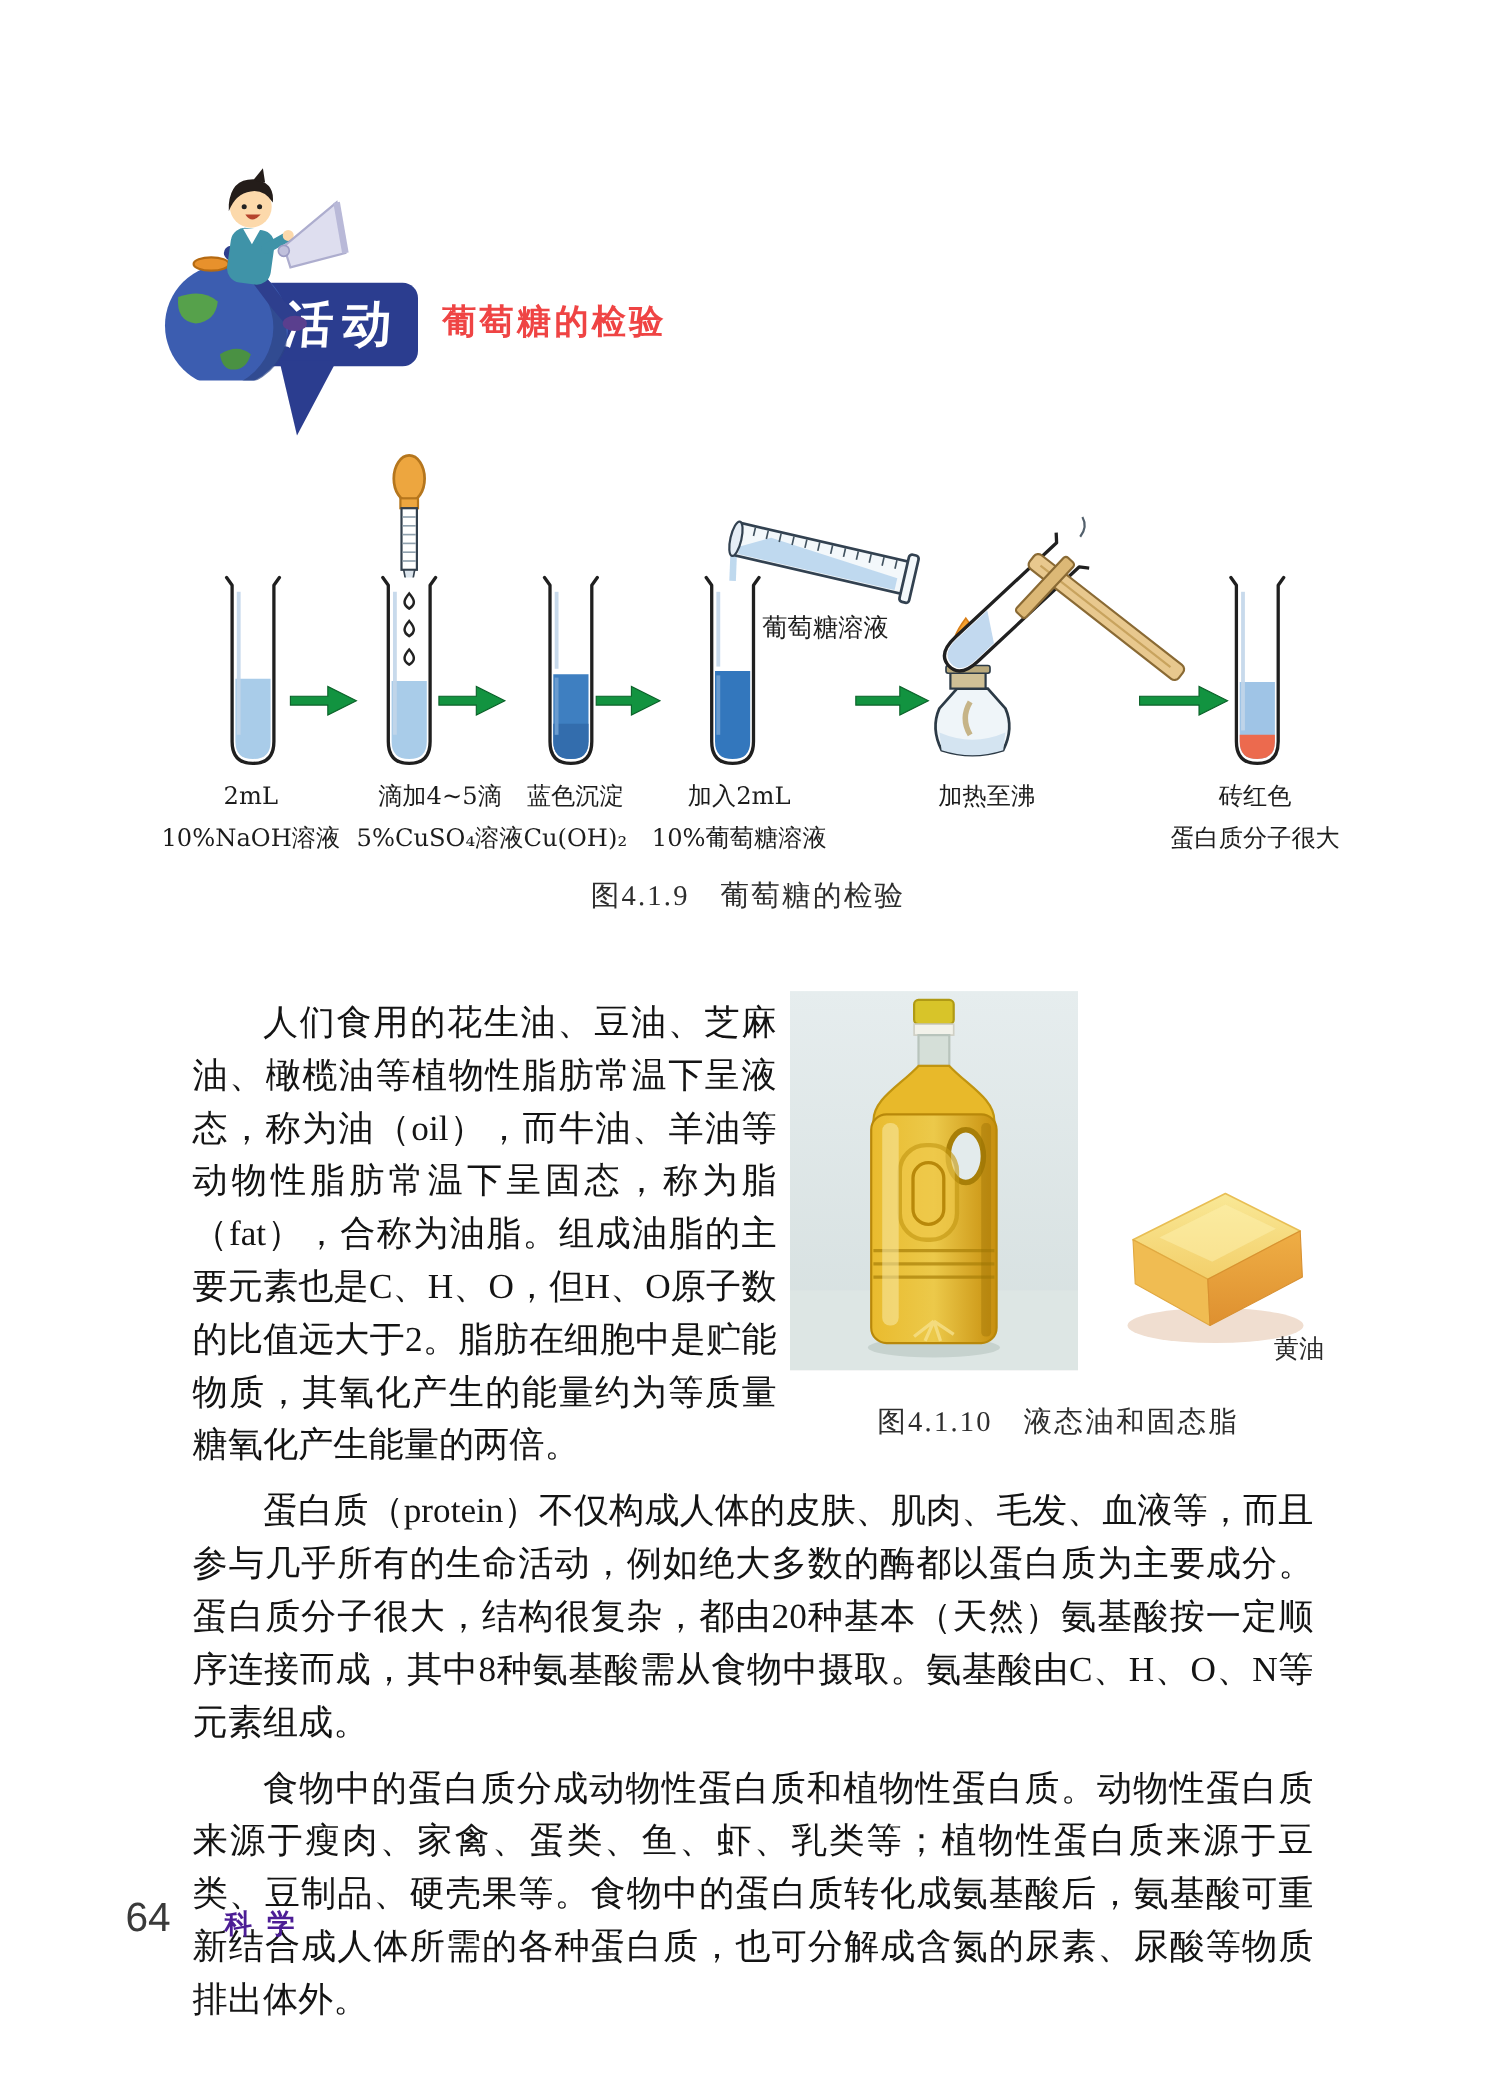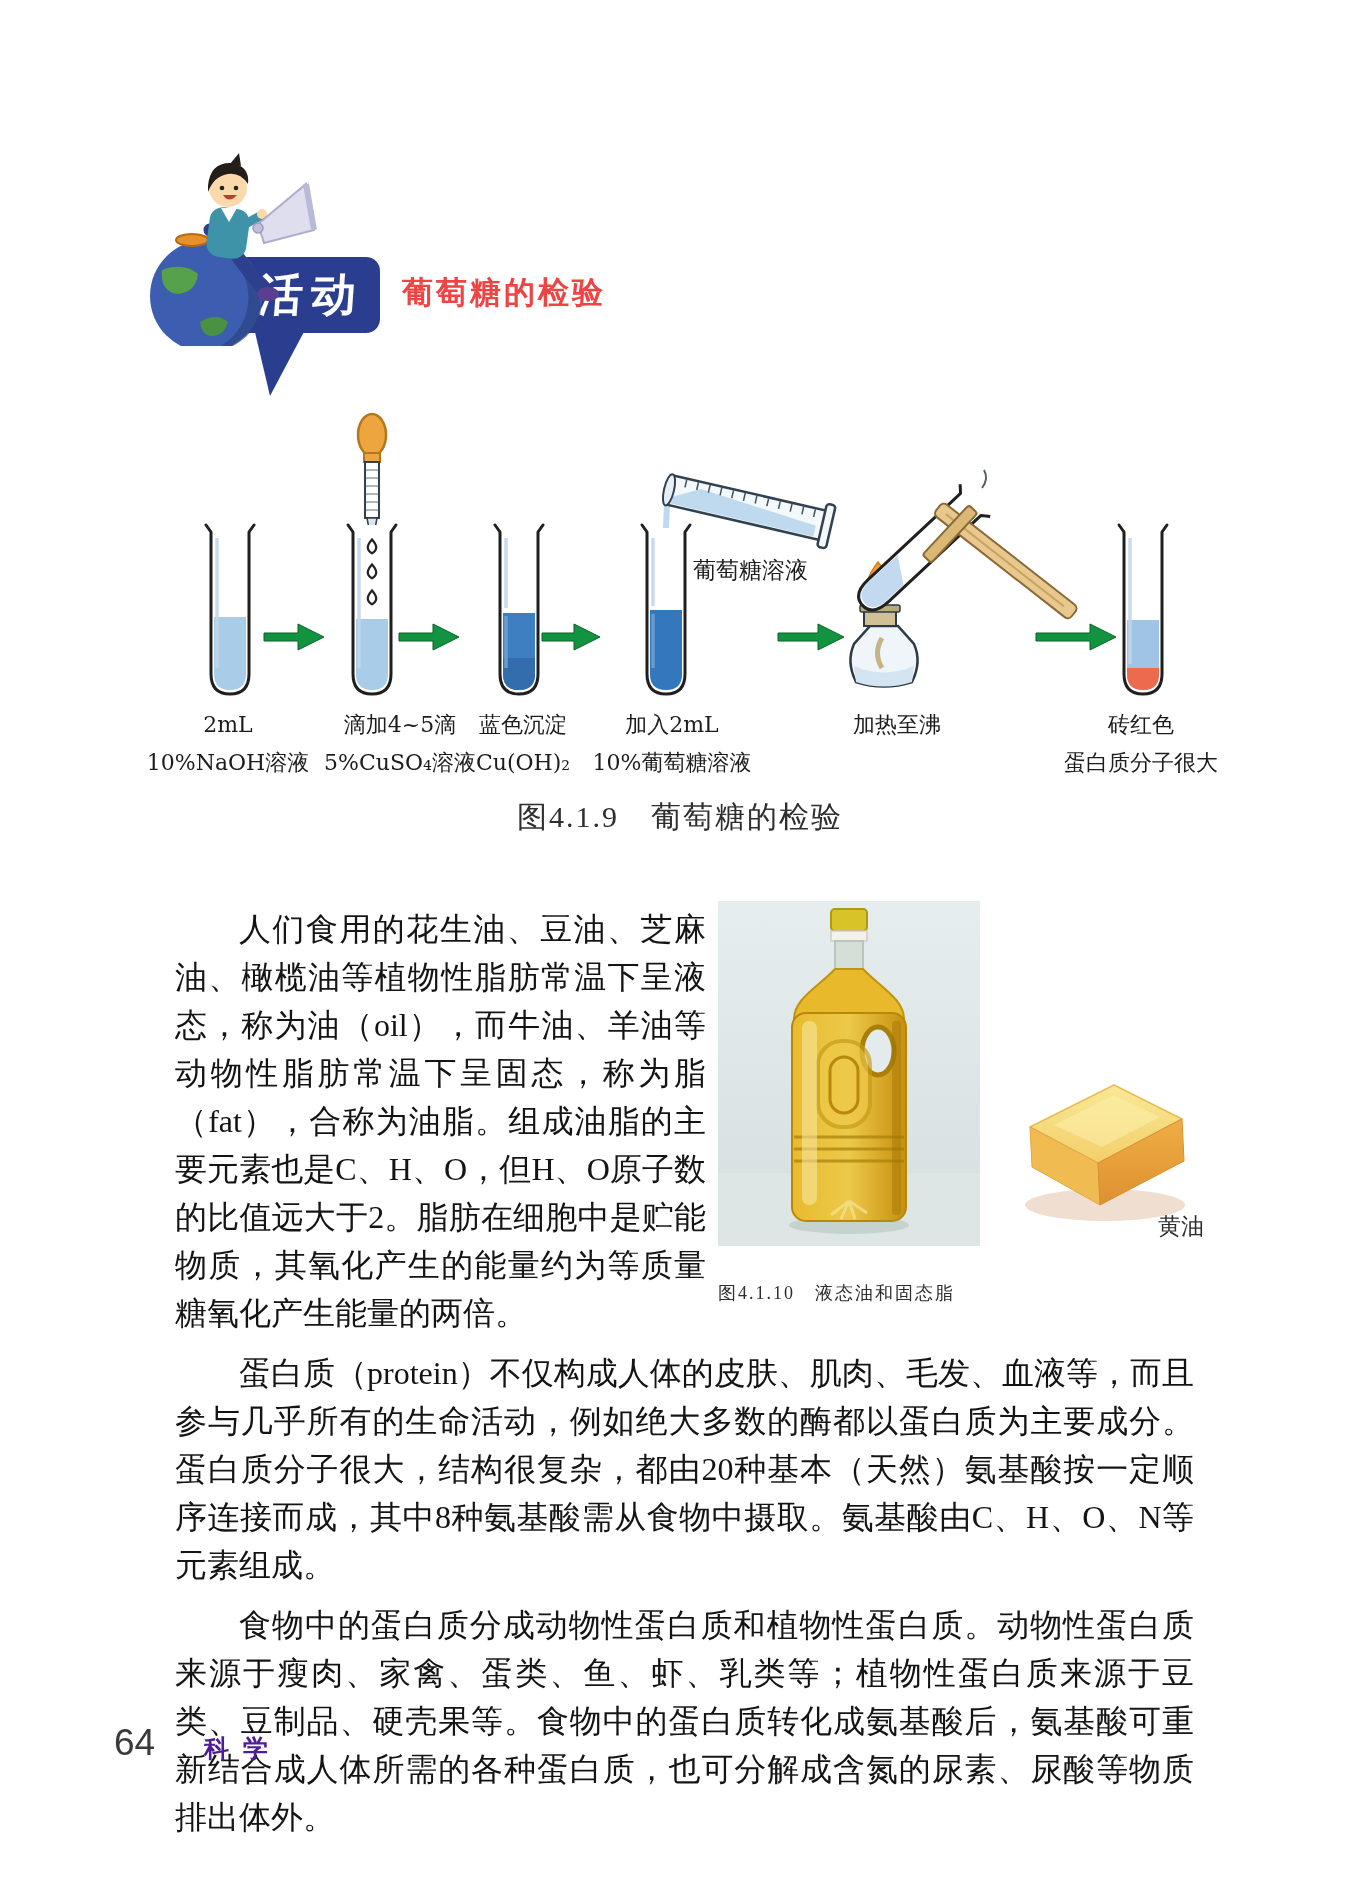--- a/index.html
+++ b/index.html
@@ -15,32 +15,32 @@
   .mascot{position:absolute;left:136px;top:146px;z-index:2;}
   .activity-title{position:absolute;left:402px;top:272px;font-family:"Liberation Sans","DejaVu Sans",sans-serif;
                   font-weight:bold;font-size:31px;color:#ef4444;letter-spacing:3px;}
 
   
   .diagram{position:absolute;left:150px;top:338px;}
   .step-label{position:absolute;top:706px;transform:translateX(-50%);text-align:center;
               font-size:22px;line-height:38px;color:#1c1c1c;white-space:nowrap;
               font-family:"DejaVu Serif","Liberation Serif",serif;}
   .fig-caption-1{position:absolute;left:150px;top:797px;width:1060px;text-align:center;
-                 font-size:30px;color:#2e2e2e;letter-spacing:2px;}
+                 font-size:26px;color:#2e2e2e;letter-spacing:2px;}
 
   
   .text-flow{position:absolute;left:163px;top:893px;width:1043px;
              font-size:32px;line-height:48px;text-align:justify;color:#141414;}
   .text-flow p{margin:12px;text-indent:2em;}
   .fig-right{float:right;width:488px;height:402px;margin:8px 0 16px 12px;position:relative;}
   .bottle-photo{position:absolute;left:0;top:0;width:262px;height:345px;overflow:hidden;}
   .butter-photo{position:absolute;left:292px;top:152px;width:190px;height:195px;}
   .butter-label{position:absolute;right:2px;top:302px;font-size:23px;color:#2c2c2c;}
-  .fig-caption-2{position:absolute;left:0;top:368px;width:100%;text-align:left;
-                 font-size:18px;color:#2e2e2e;letter-spacing:2px;}
+  .fig-caption-2{position:absolute;left:0;top:368px;width:100%;text-align:center;
+                 font-size:26px;color:#2e2e2e;letter-spacing:2px;}
 
   
   .page-num{position:absolute;left:114px;top:1722px;font-family:"Liberation Sans","DejaVu Sans",sans-serif;
             font-size:37px;color:#3a3a3a;}
   .footer-label{position:absolute;left:204px;top:1732px;font-family:"Liberation Sans","DejaVu Sans",sans-serif;
                 font-size:25px;color:#4c1d95;letter-spacing:14px;font-weight:bold;}
 </style>
 </head>
 <body>
 

